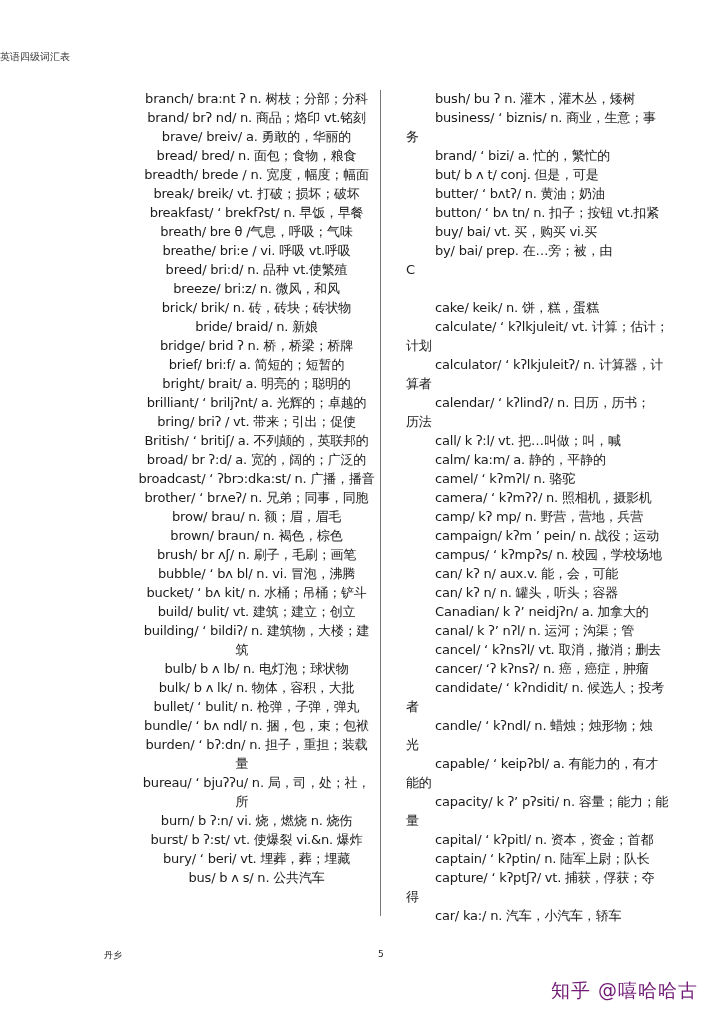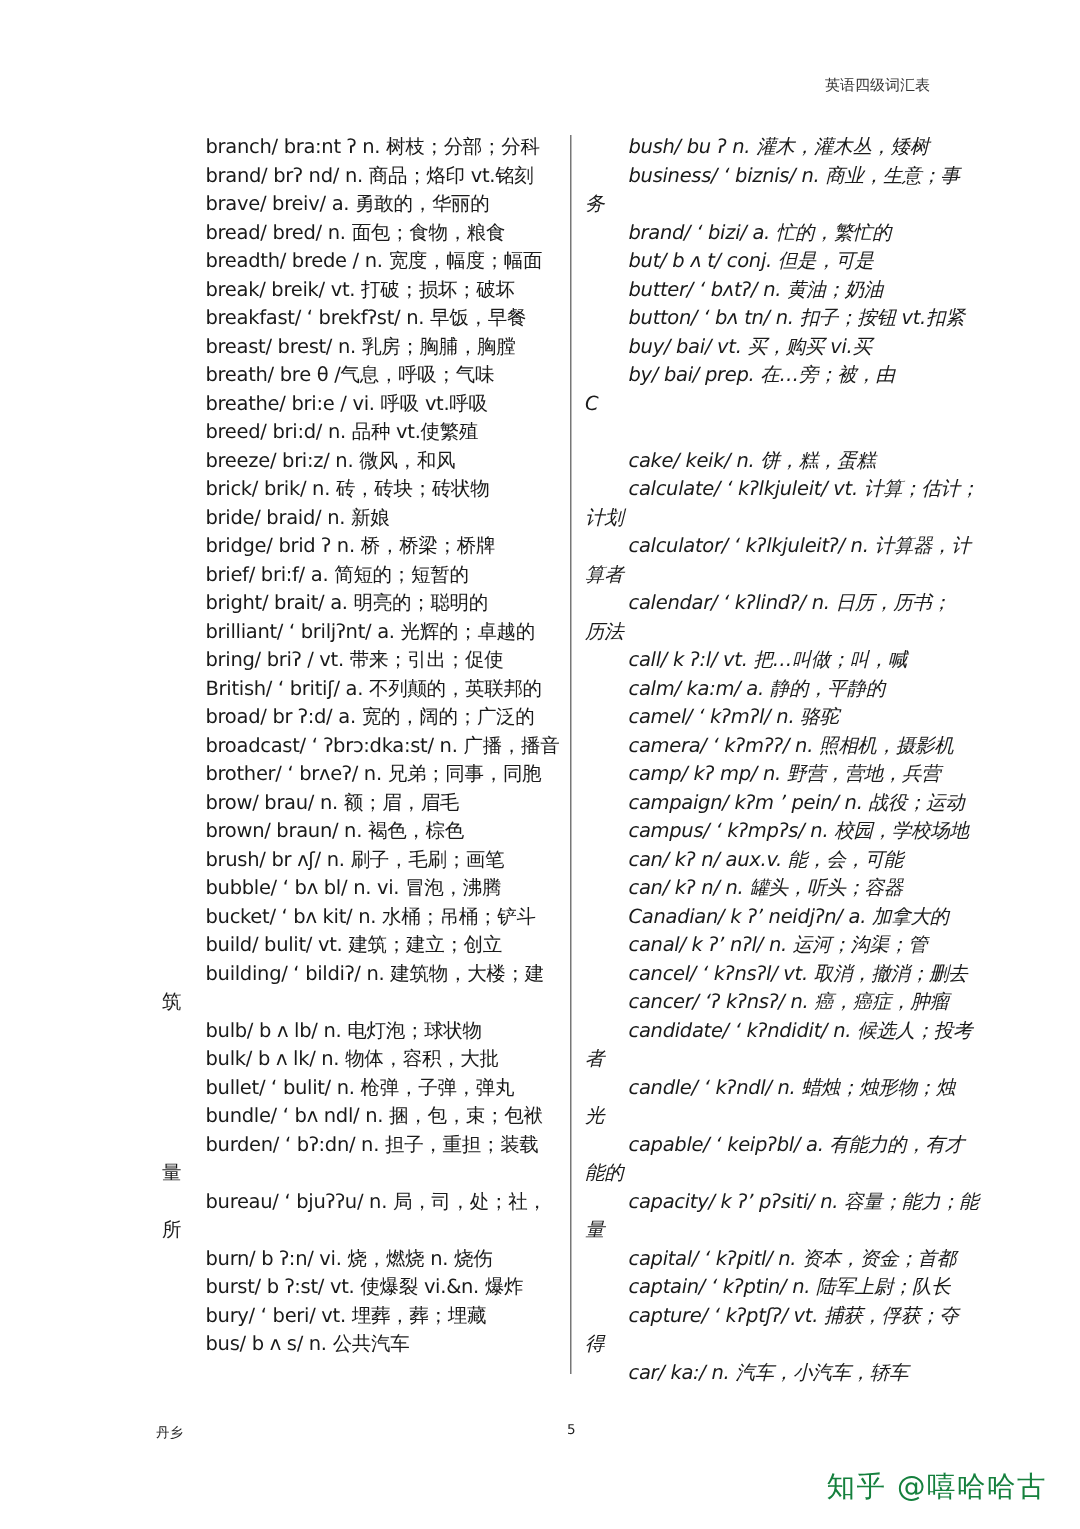--- a/index.html
+++ b/index.html
@@ -1,58 +1,57 @@
 <!DOCTYPE html>
 <html><head>
 <meta charset="utf-8">
 <style>
   html, body { margin: 0; padding: 0; }
   body {
     width: 720px; height: 1019px; background: #ffffff; position: relative; overflow: hidden;
     font-family: "DejaVu Sans", "Liberation Sans", sans-serif; color: #1a1a1a;
   }
   .header {
-    position: absolute; top: 50px; left: 0; width: 620px; text-align: right;
+    position: absolute; top: 50px; left: 0; width: 620px; text-align: left;
     font-size: 10px; color: #333;
   }
   .col { position: absolute; top: 89px; }
-  .col.left { left: 108px; width: 268px; }
-  .col.right { left: 390px; width: 270px; font-style: italic; }
+  .col.left { left: 108px; width: 268px; text-align: center; }
+  .col.right { left: 406px; width: 270px; }
   .line {
     height: 19px; line-height: 19px; font-size: 13px; white-space: nowrap; color: #1a1a1a;
     letter-spacing: -0.2px;
   }
   .line.entry { padding-left: 29px; }
   .line.cont { padding-left: 0; }
   .line.section { padding-left: 0; font-size: 13px; }
   .line.blank { height: 19px; }
   .divider {
     position: absolute; left: 380px; top: 90px; width: 1px; height: 826px; background: #777;
   }
   .footer-left { position: absolute; left: 104px; top: 949px; font-size: 9px; color: #222; font-family: Liberation Serif, serif; }
   .footer-page { position: absolute; left: 378px; top: 949px; font-size: 9px; color: #222; }
   .watermark {
-    position: absolute; right: 22px; top: 978px; font-size: 19px; color: #15803d;
+    position: absolute; right: 22px; top: 978px; font-size: 19px; color: #701a75;
     letter-spacing: 1px;
   }
 </style>
 </head>
 <body>
 
 <div class="header">英语四级词汇表</div>
 
 <div class="col left" id="leftCol">
     <div class="line entry">branch/ bra:nt ʔ n. 树枝；分部；分科</div>
     <div class="line entry">brand/ brʔ  nd/ n. 商品；烙印   vt.铭刻</div>
     <div class="line entry">brave/ breiv/ a.  勇敢的，华丽的</div>
     <div class="line entry">bread/ bred/ n.  面包；食物，粮食</div>
     <div class="line entry">breadth/ brede  / n. 宽度，幅度；幅面</div>
     <div class="line entry">break/ breik/ vt.  打破；损坏；破坏</div>
     <div class="line entry">breakfast/    ‘  brekfʔst/ n. 早饭，早餐</div>
-    <div class="line entry">breast/ brest/ n.  乳房；胸脯，胸膛</div>
     <div class="line entry">breath/ bre   θ  /气息，呼吸；气味</div>
     <div class="line entry">breathe/ bri:e  / vi. 呼吸   vt.呼吸</div>
     <div class="line entry">breed/ bri:d/ n.  品种   vt.使繁殖</div>
     <div class="line entry">breeze/ bri:z/ n.  微风，和风</div>
     <div class="line entry">brick/ brik/ n.  砖，砖块；砖状物</div>
     <div class="line entry">bride/ braid/ n.    新娘</div>
     <div class="line entry">bridge/ brid  ʔ n. 桥，桥梁；桥牌</div>
     <div class="line entry">brief/ bri:f/ a.  简短的；短暂的</div>
     <div class="line entry">bright/ brait/ a.  明亮的；聪明的</div>
     <div class="line entry">brilliant/        ‘  briljʔnt/ a. 光辉的；卓越的</div>

